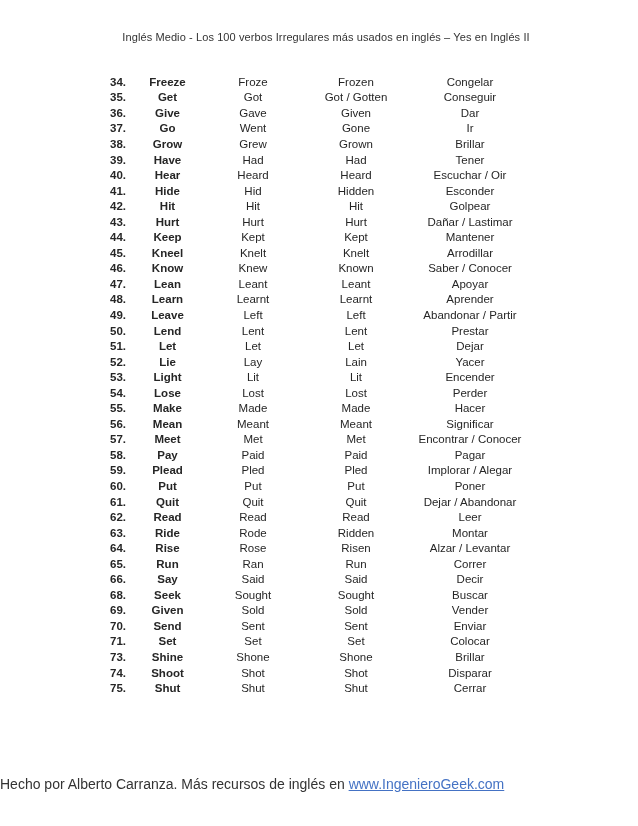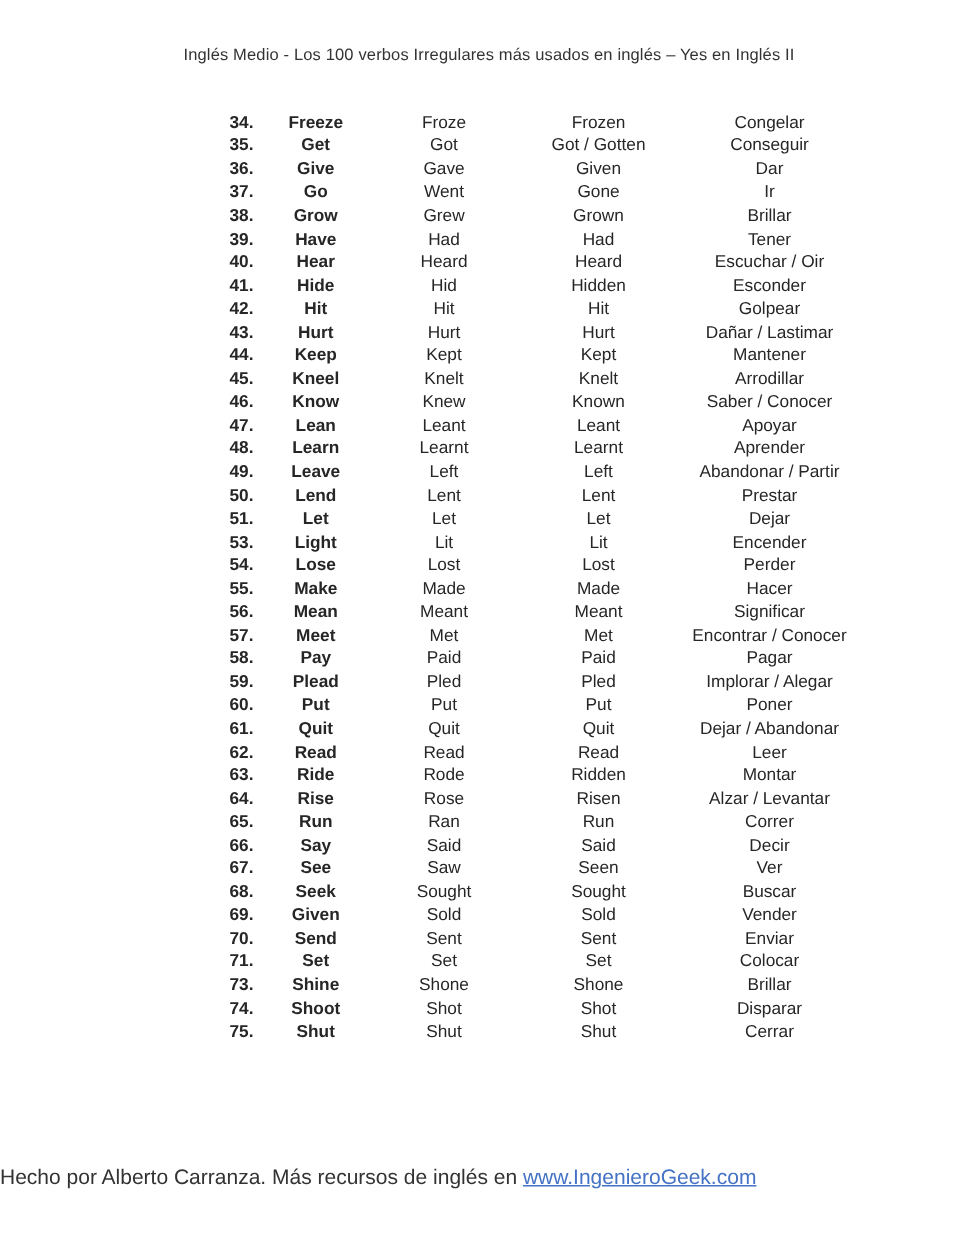--- a/index.html
+++ b/index.html
@@ -28,21 +28,20 @@
     top: 74px;
     left: 104px;
   }
   .row {
     display: grid;
     grid-template-columns: 22px 75px 104px 102px 126px;
     height: 15.55px;
     align-items: center;
     font-size: 11.5px;
     white-space: nowrap;
-    margin-left: 43px;
   }
   .c-num {
     text-align: right;
     font-weight: bold;
   }
   .c-verb {
     text-align: center;
     padding-left: 8px;
     font-weight: bold;
   }
@@ -209,20 +208,27 @@
     </div>
 
     <div class="row">
       <span class="c-num">51.</span>
       <span class="c-verb">Let</span>
       <span class="c-past">Let</span>
       <span class="c-part">Let</span>
       <span class="c-trans">Dejar</span>
     </div>
 
+    <div class="row">
+      <span class="c-num">52.</span>
+      <span class="c-verb">Lie</span>
+      <span class="c-past">Lay</span>
+      <span class="c-part">Lain</span>
+      <span class="c-trans">Yacer</span>
+    </div>
 
     <div class="row">
       <span class="c-num">53.</span>
       <span class="c-verb">Light</span>
       <span class="c-past">Lit</span>
       <span class="c-part">Lit</span>
       <span class="c-trans">Encender</span>
     </div>
 
     <div class="row">
@@ -322,27 +328,20 @@
     </div>
 
     <div class="row">
       <span class="c-num">66.</span>
       <span class="c-verb">Say</span>
       <span class="c-past">Said</span>
       <span class="c-part">Said</span>
       <span class="c-trans">Decir</span>
     </div>
 
-    <div class="row">
-      <span class="c-num">67.</span>
-      <span class="c-verb">See</span>
-      <span class="c-past">Saw</span>
-      <span class="c-part">Seen</span>
-      <span class="c-trans">Ver</span>
-    </div>
 
     <div class="row">
       <span class="c-num">68.</span>
       <span class="c-verb">Seek</span>
       <span class="c-past">Sought</span>
       <span class="c-part">Sought</span>
       <span class="c-trans">Buscar</span>
     </div>
 
     <div class="row">

